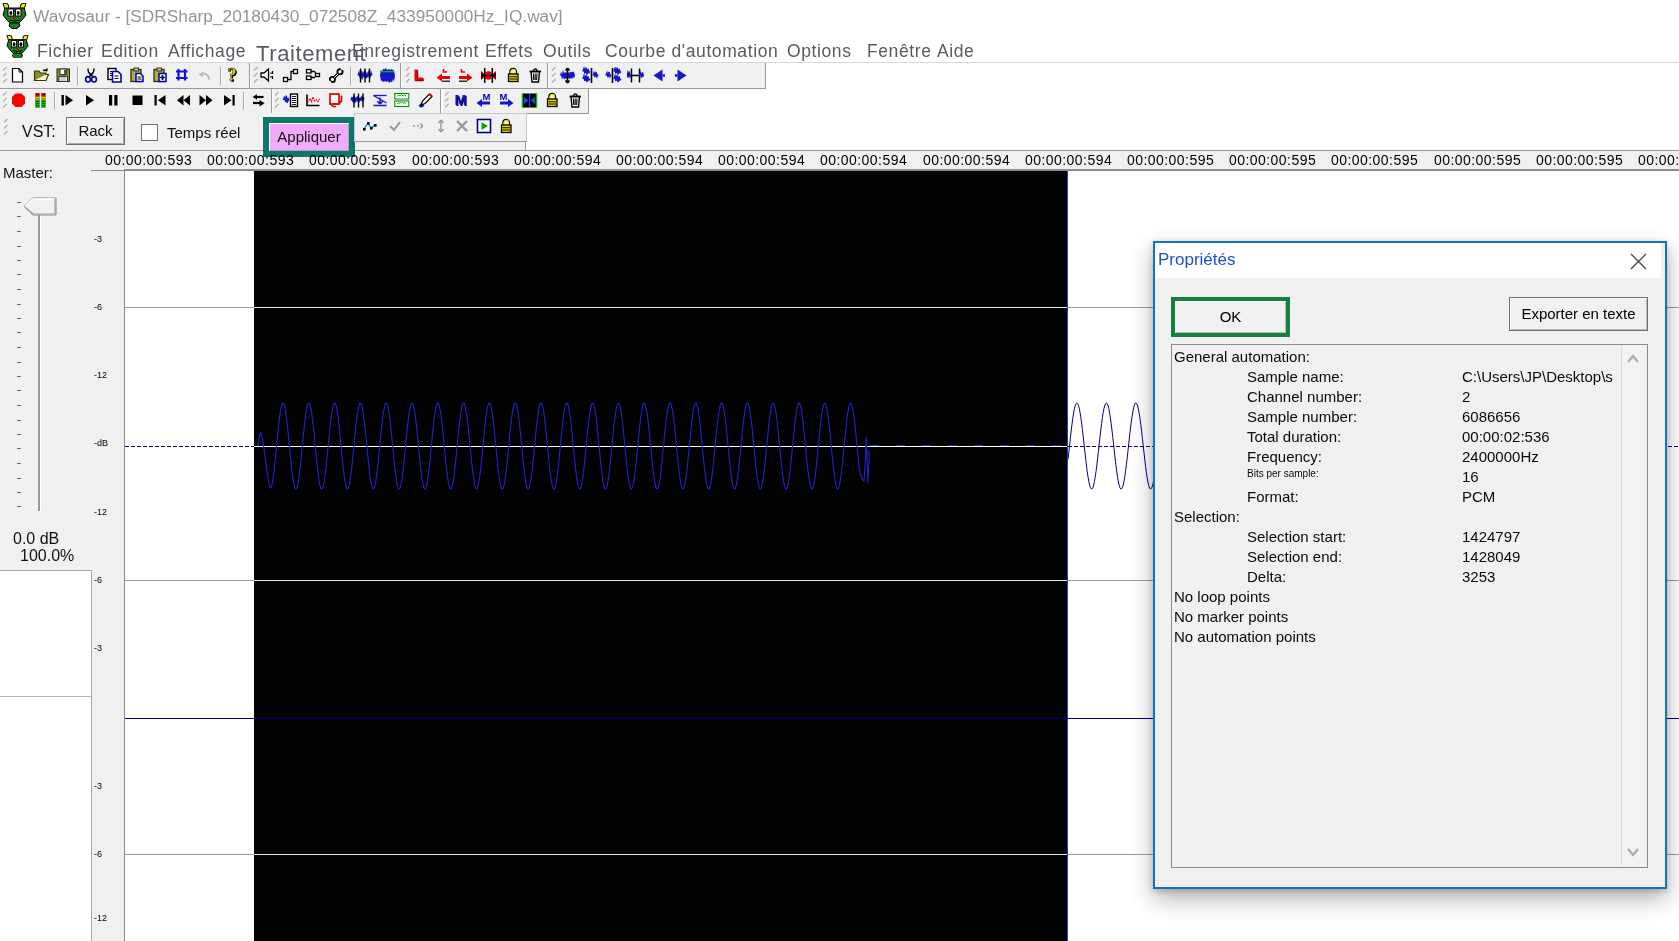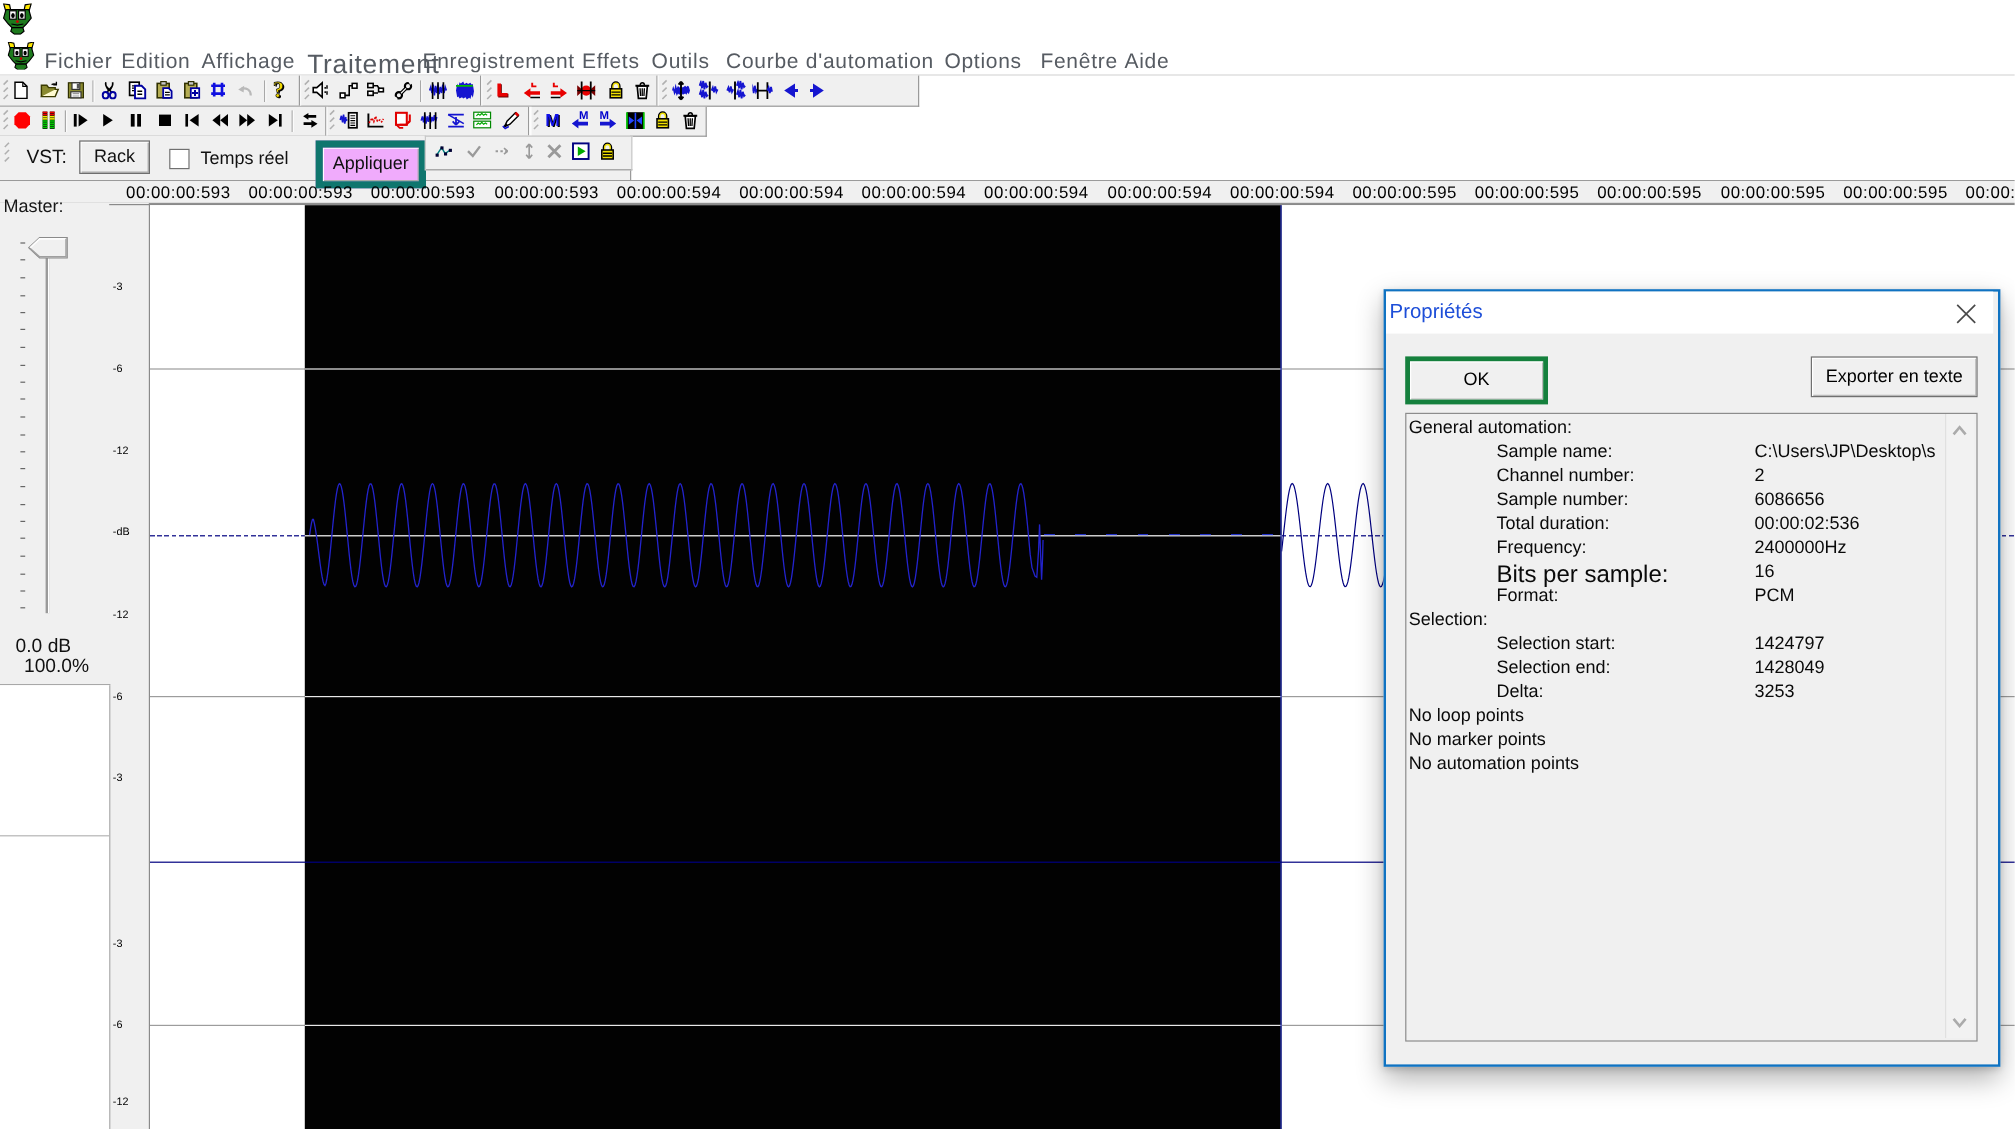--- a/index.html
+++ b/index.html
@@ -12,20 +12,21 @@
 <polygon points="3,5 22,5 24,12 20,17 17,20 8,20 5,17 1,12" fill="#1d7a1d" stroke="#000" stroke-width="1"></polygon>
 <rect x="6" y="6" width="5.5" height="7" fill="#fff" stroke="#000" stroke-width="1"></rect>
 <rect x="13.5" y="6" width="5.5" height="7" fill="#fff" stroke="#000" stroke-width="1"></rect>
 <ellipse cx="8.8" cy="10" rx="1.5" ry="2.1" fill="#000"></ellipse>
 <ellipse cx="16.2" cy="10" rx="1.5" ry="2.1" fill="#000"></ellipse>
 <circle cx="12.5" cy="15" r="1.2" fill="#c00"></circle>
 <polygon points="8,20 17,20 18,23 15,25.5 10,25.5 7,23" fill="#1d7a1d" stroke="#000" stroke-width="1"></polygon>
 <path d="M7.5 17 L12.5 18 L17.5 17" stroke="#000" fill="none"></path>
 </g>
     </svg>
+<div class="a" style="left:33px;top:6px;font-size:17.3px;color:#8f969d;white-space:nowrap">Wavosaur - [SDRSharp_20180430_072508Z_433950000Hz_IQ.wav]</div>
 <svg class="a" style="left:6px;top:35px" width="23" height="23" viewBox="0 0 23 23">
       <g transform="scale(0.92)">
 <polygon points="1,0 6,1 7,6 3,7" fill="#ffe800" stroke="#000" stroke-width="1"></polygon>
 <polygon points="24,0 19,1 18,6 22,7" fill="#ffe800" stroke="#000" stroke-width="1"></polygon>
 <polygon points="3,5 22,5 24,12 20,17 17,20 8,20 5,17 1,12" fill="#1d7a1d" stroke="#000" stroke-width="1"></polygon>
 <rect x="6" y="6" width="5.5" height="7" fill="#fff" stroke="#000" stroke-width="1"></rect>
 <rect x="13.5" y="6" width="5.5" height="7" fill="#fff" stroke="#000" stroke-width="1"></rect>
 <ellipse cx="8.8" cy="10" rx="1.5" ry="2.1" fill="#000"></ellipse>
 <ellipse cx="16.2" cy="10" rx="1.5" ry="2.1" fill="#000"></ellipse>
 <circle cx="12.5" cy="15" r="1.2" fill="#c00"></circle>
@@ -538,21 +539,21 @@
 <div class="a" style="left:1247px;top:368px;font-size:15px;color:#0a0a0a;white-space:nowrap">Sample name:</div>
 <div class="a" style="left:1462px;top:368px;width:156px;font-size:15px;color:#0a0a0a;white-space:nowrap;overflow:hidden">C:\Users\JP\Desktop\s</div>
 <div class="a" style="left:1247px;top:388px;font-size:15px;color:#0a0a0a;white-space:nowrap">Channel number:</div>
 <div class="a" style="left:1462px;top:388px;width:156px;font-size:15px;color:#0a0a0a;white-space:nowrap;overflow:hidden">2</div>
 <div class="a" style="left:1247px;top:408px;font-size:15px;color:#0a0a0a;white-space:nowrap">Sample number:</div>
 <div class="a" style="left:1462px;top:408px;width:156px;font-size:15px;color:#0a0a0a;white-space:nowrap;overflow:hidden">6086656</div>
 <div class="a" style="left:1247px;top:428px;font-size:15px;color:#0a0a0a;white-space:nowrap">Total duration:</div>
 <div class="a" style="left:1462px;top:428px;width:156px;font-size:15px;color:#0a0a0a;white-space:nowrap;overflow:hidden">00:00:02:536</div>
 <div class="a" style="left:1247px;top:448px;font-size:15px;color:#0a0a0a;white-space:nowrap">Frequency:</div>
 <div class="a" style="left:1462px;top:448px;width:156px;font-size:15px;color:#0a0a0a;white-space:nowrap;overflow:hidden">2400000Hz</div>
-<div class="a" style="left:1247px;top:468px;font-size:20px;color:#0a0a0a;white-space:nowrap">Bits per sample:</div>
+<div class="a" style="left:1247px;top:468px;font-size:10px;color:#0a0a0a;white-space:nowrap">Bits per sample:</div>
 <div class="a" style="left:1462px;top:468px;width:156px;font-size:15px;color:#0a0a0a;white-space:nowrap;overflow:hidden">16</div>
 <div class="a" style="left:1247px;top:488px;font-size:15px;color:#0a0a0a;white-space:nowrap">Format:</div>
 <div class="a" style="left:1462px;top:488px;width:156px;font-size:15px;color:#0a0a0a;white-space:nowrap;overflow:hidden">PCM</div>
 <div class="a" style="left:1174px;top:508px;font-size:15px;color:#0a0a0a;white-space:nowrap">Selection:</div>
 <div class="a" style="left:1247px;top:528px;font-size:15px;color:#0a0a0a;white-space:nowrap">Selection start:</div>
 <div class="a" style="left:1462px;top:528px;width:156px;font-size:15px;color:#0a0a0a;white-space:nowrap;overflow:hidden">1424797</div>
 <div class="a" style="left:1247px;top:548px;font-size:15px;color:#0a0a0a;white-space:nowrap">Selection end:</div>
 <div class="a" style="left:1462px;top:548px;width:156px;font-size:15px;color:#0a0a0a;white-space:nowrap;overflow:hidden">1428049</div>
 <div class="a" style="left:1247px;top:568px;font-size:15px;color:#0a0a0a;white-space:nowrap">Delta:</div>
 <div class="a" style="left:1462px;top:568px;width:156px;font-size:15px;color:#0a0a0a;white-space:nowrap;overflow:hidden">3253</div>

